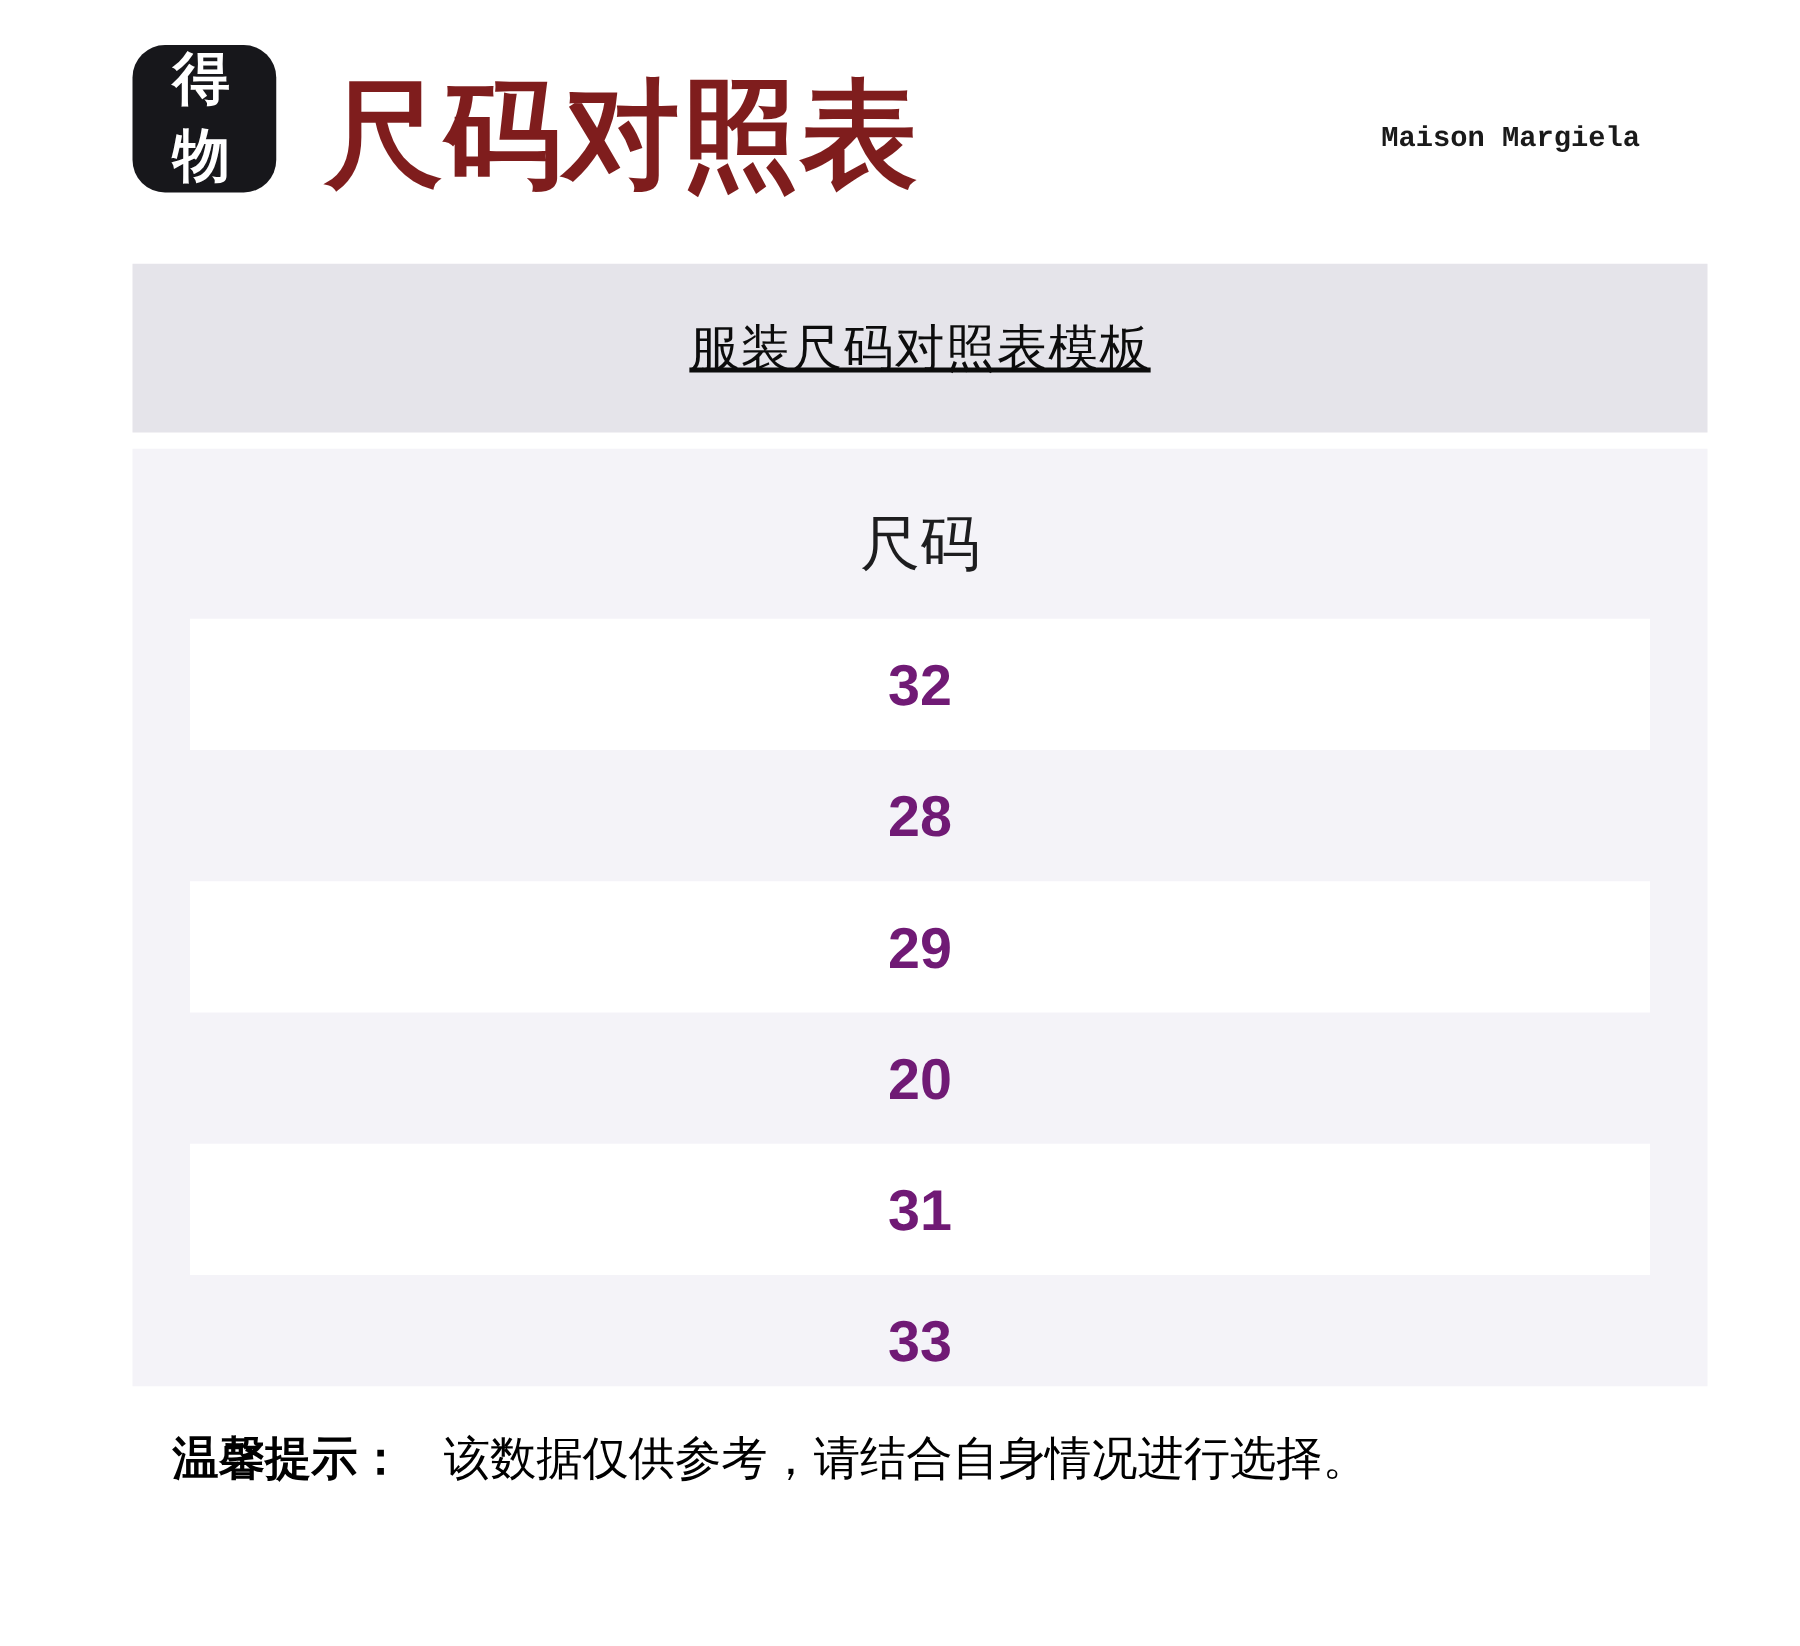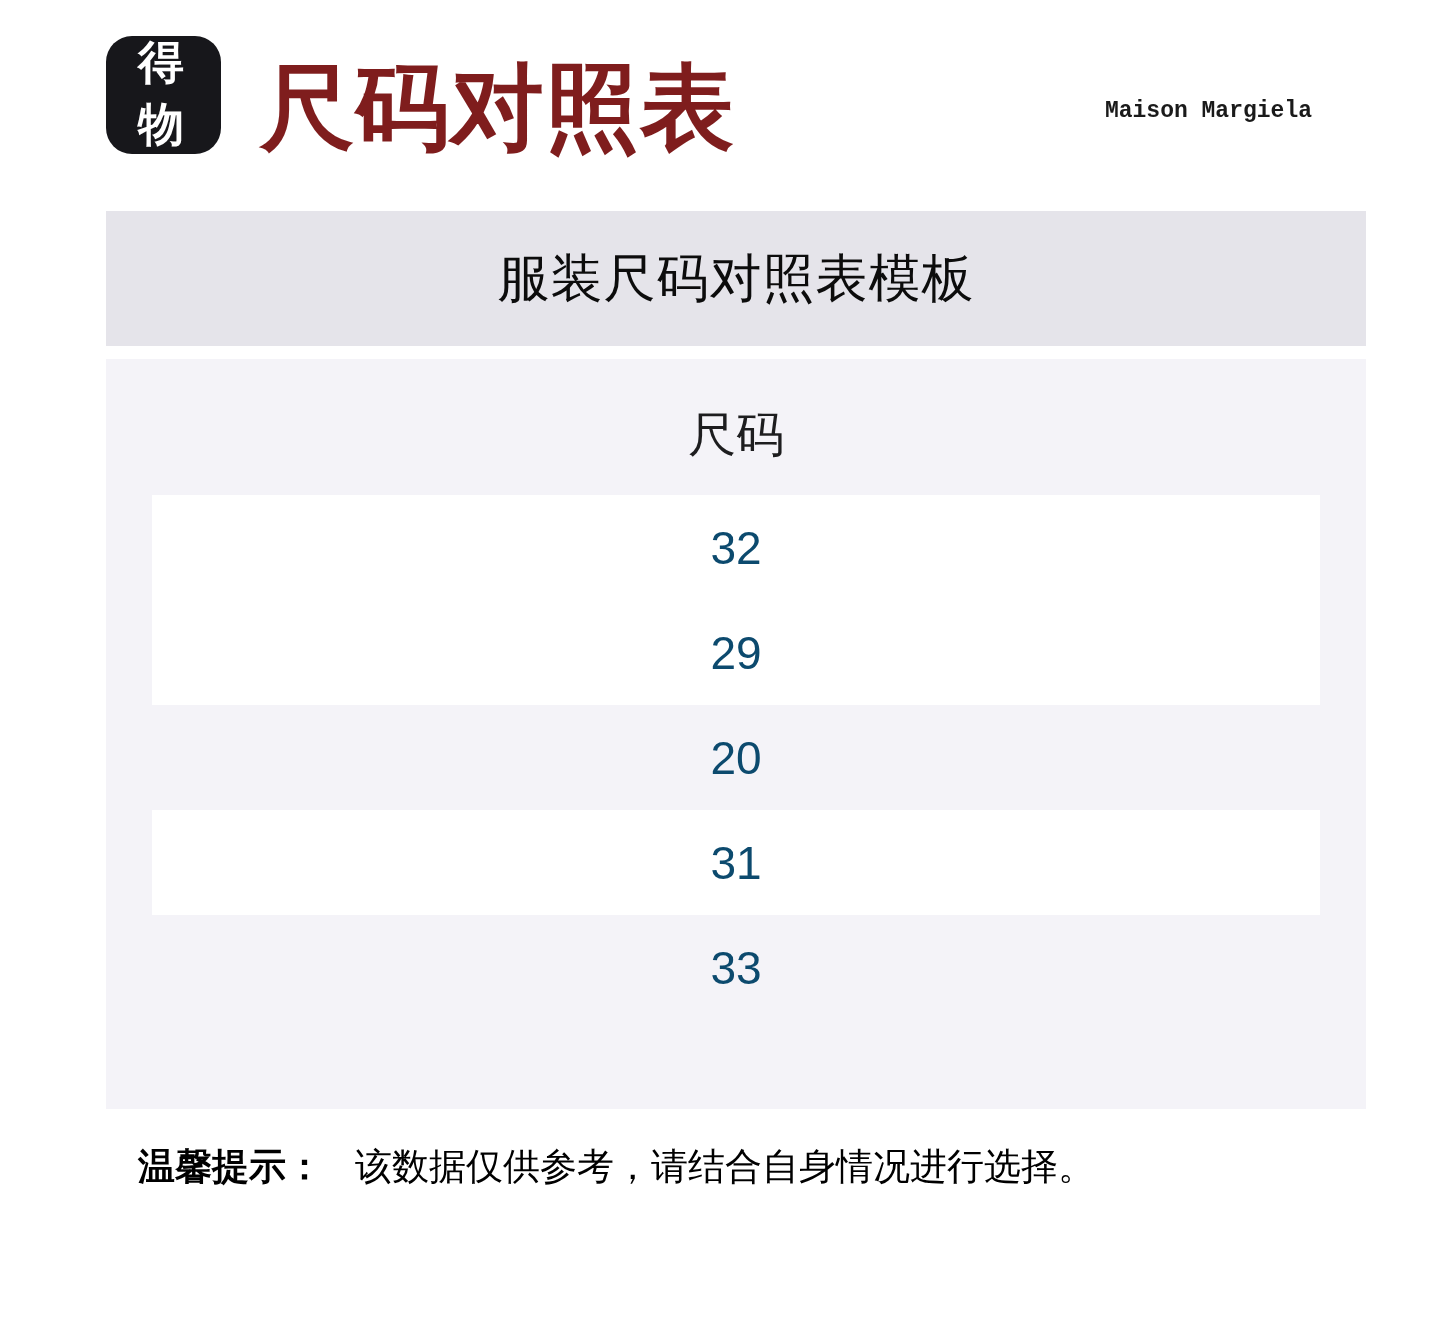--- a/index.html
+++ b/index.html
@@ -52,43 +52,45 @@
 
   
   .subtitle-bar {
     position: absolute;
     left: 90px; top: 195px;
     width: 1260px; height: 135px;
     background: #e5e4ea;
     display: flex; align-items: center; justify-content: center;
   }
   .subtitle-bar .subtitle-text {
-    font-size: 52px;
+    font-size: 40px;
     color: #0c0c0c;
     letter-spacing: 1px;
+    text-decoration: underline;
   }
 
   
   .size-table {
     position: absolute;
     left: 90px; top: 343px;
     width: 1260px; height: 750px;
     background: #f4f3f8;
   }
   .col-header {
     height: 120px;
     display: flex; align-items: center; justify-content: center;
     font-size: 48px;
     color: #1d1d1f;
   }
   .size-row {
     height: 105px;
     display: flex; align-items: center; justify-content: center;
     font-size: 46px;
-    color: #0c4a6e;
+    color: #701a75;
+    font-weight: bold;
   }
   .size-row.alt-white {
     background: #ffffff;
     margin: 0 30px;
   }
 
   
   .footer-tip {
     position: absolute;
     left: 90px; top: 1110px;
@@ -110,20 +112,21 @@
   <h1 class="page-title">尺码对照表</h1>
   <div class="brand">Maison Margiela</div>
 
   <div class="subtitle-bar">
     <span class="subtitle-text">服装尺码对照表模板</span>
   </div>
 
   <div class="size-table">
     <div class="col-header">尺码</div>
     <div class="size-row alt-white">32</div>
+    <div class="size-row">28</div>
     <div class="size-row alt-white">29</div>
     <div class="size-row">20</div>
     <div class="size-row alt-white">31</div>
     <div class="size-row">33</div>
   </div>
 
   <div class="footer-tip">
     <span class="tip-label">温馨提示：</span><span class="tip-text">该数据仅供参考，请结合自身情况进行选择。</span>
   </div>
 

